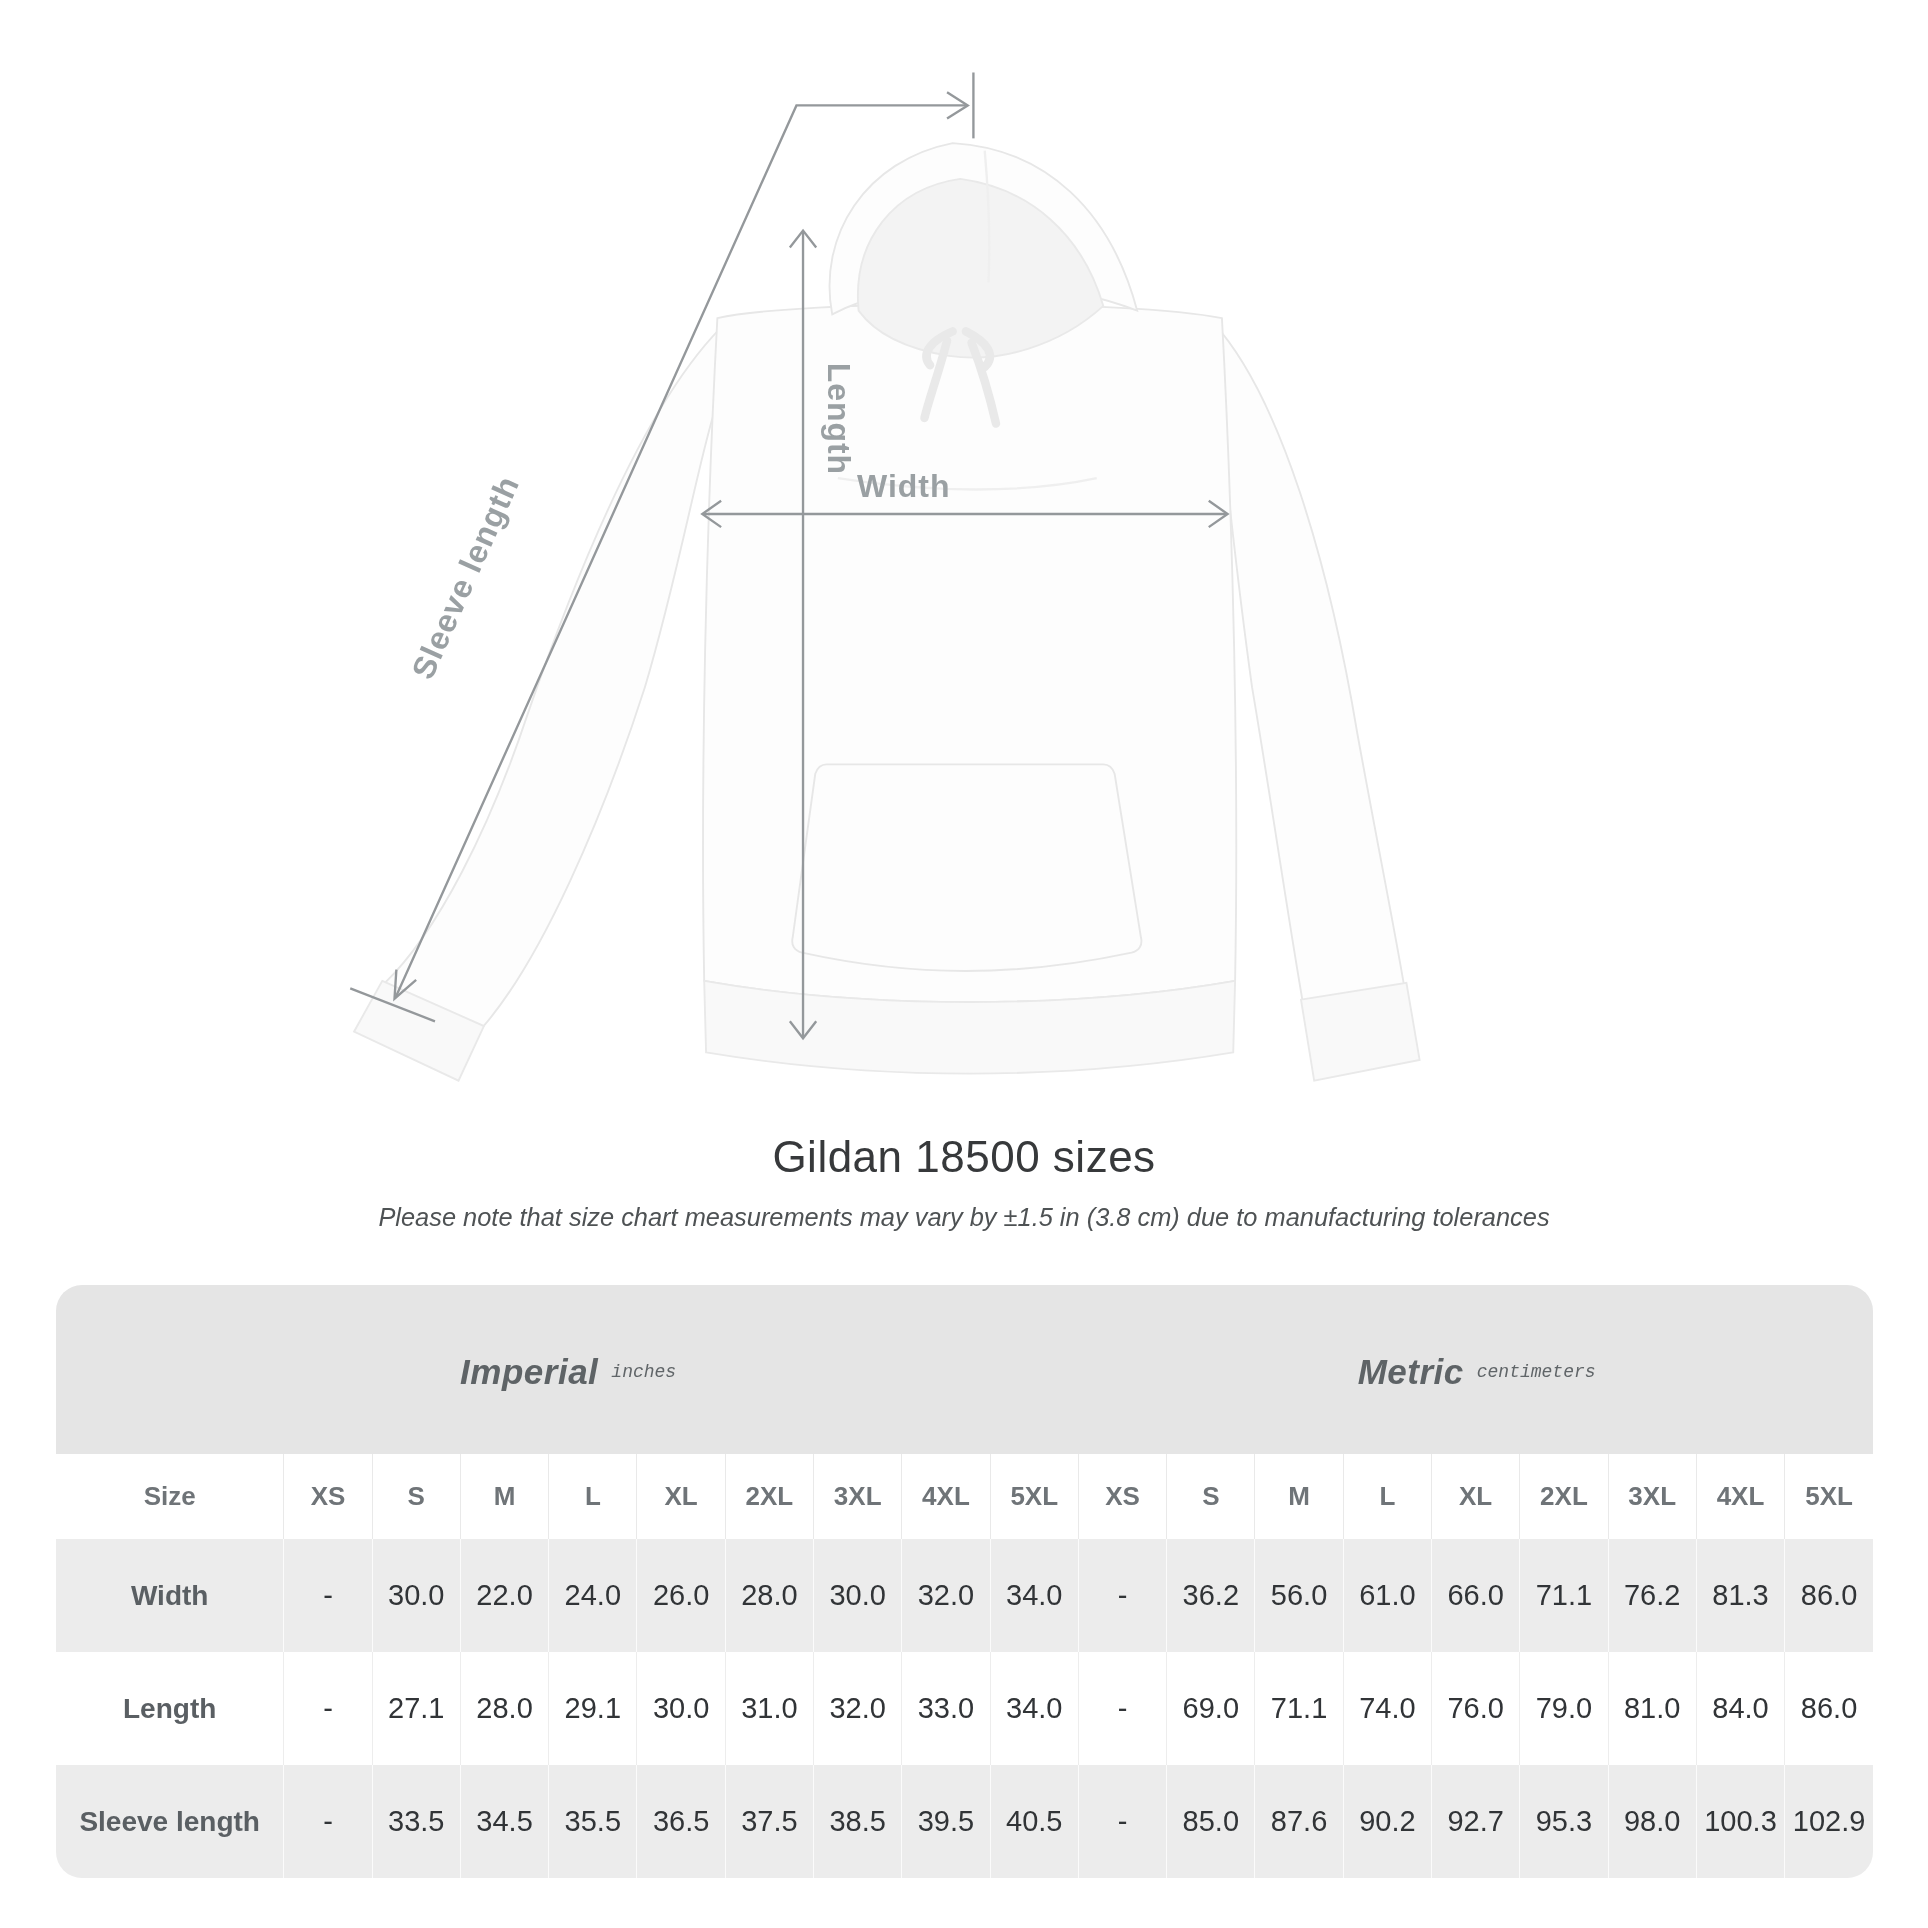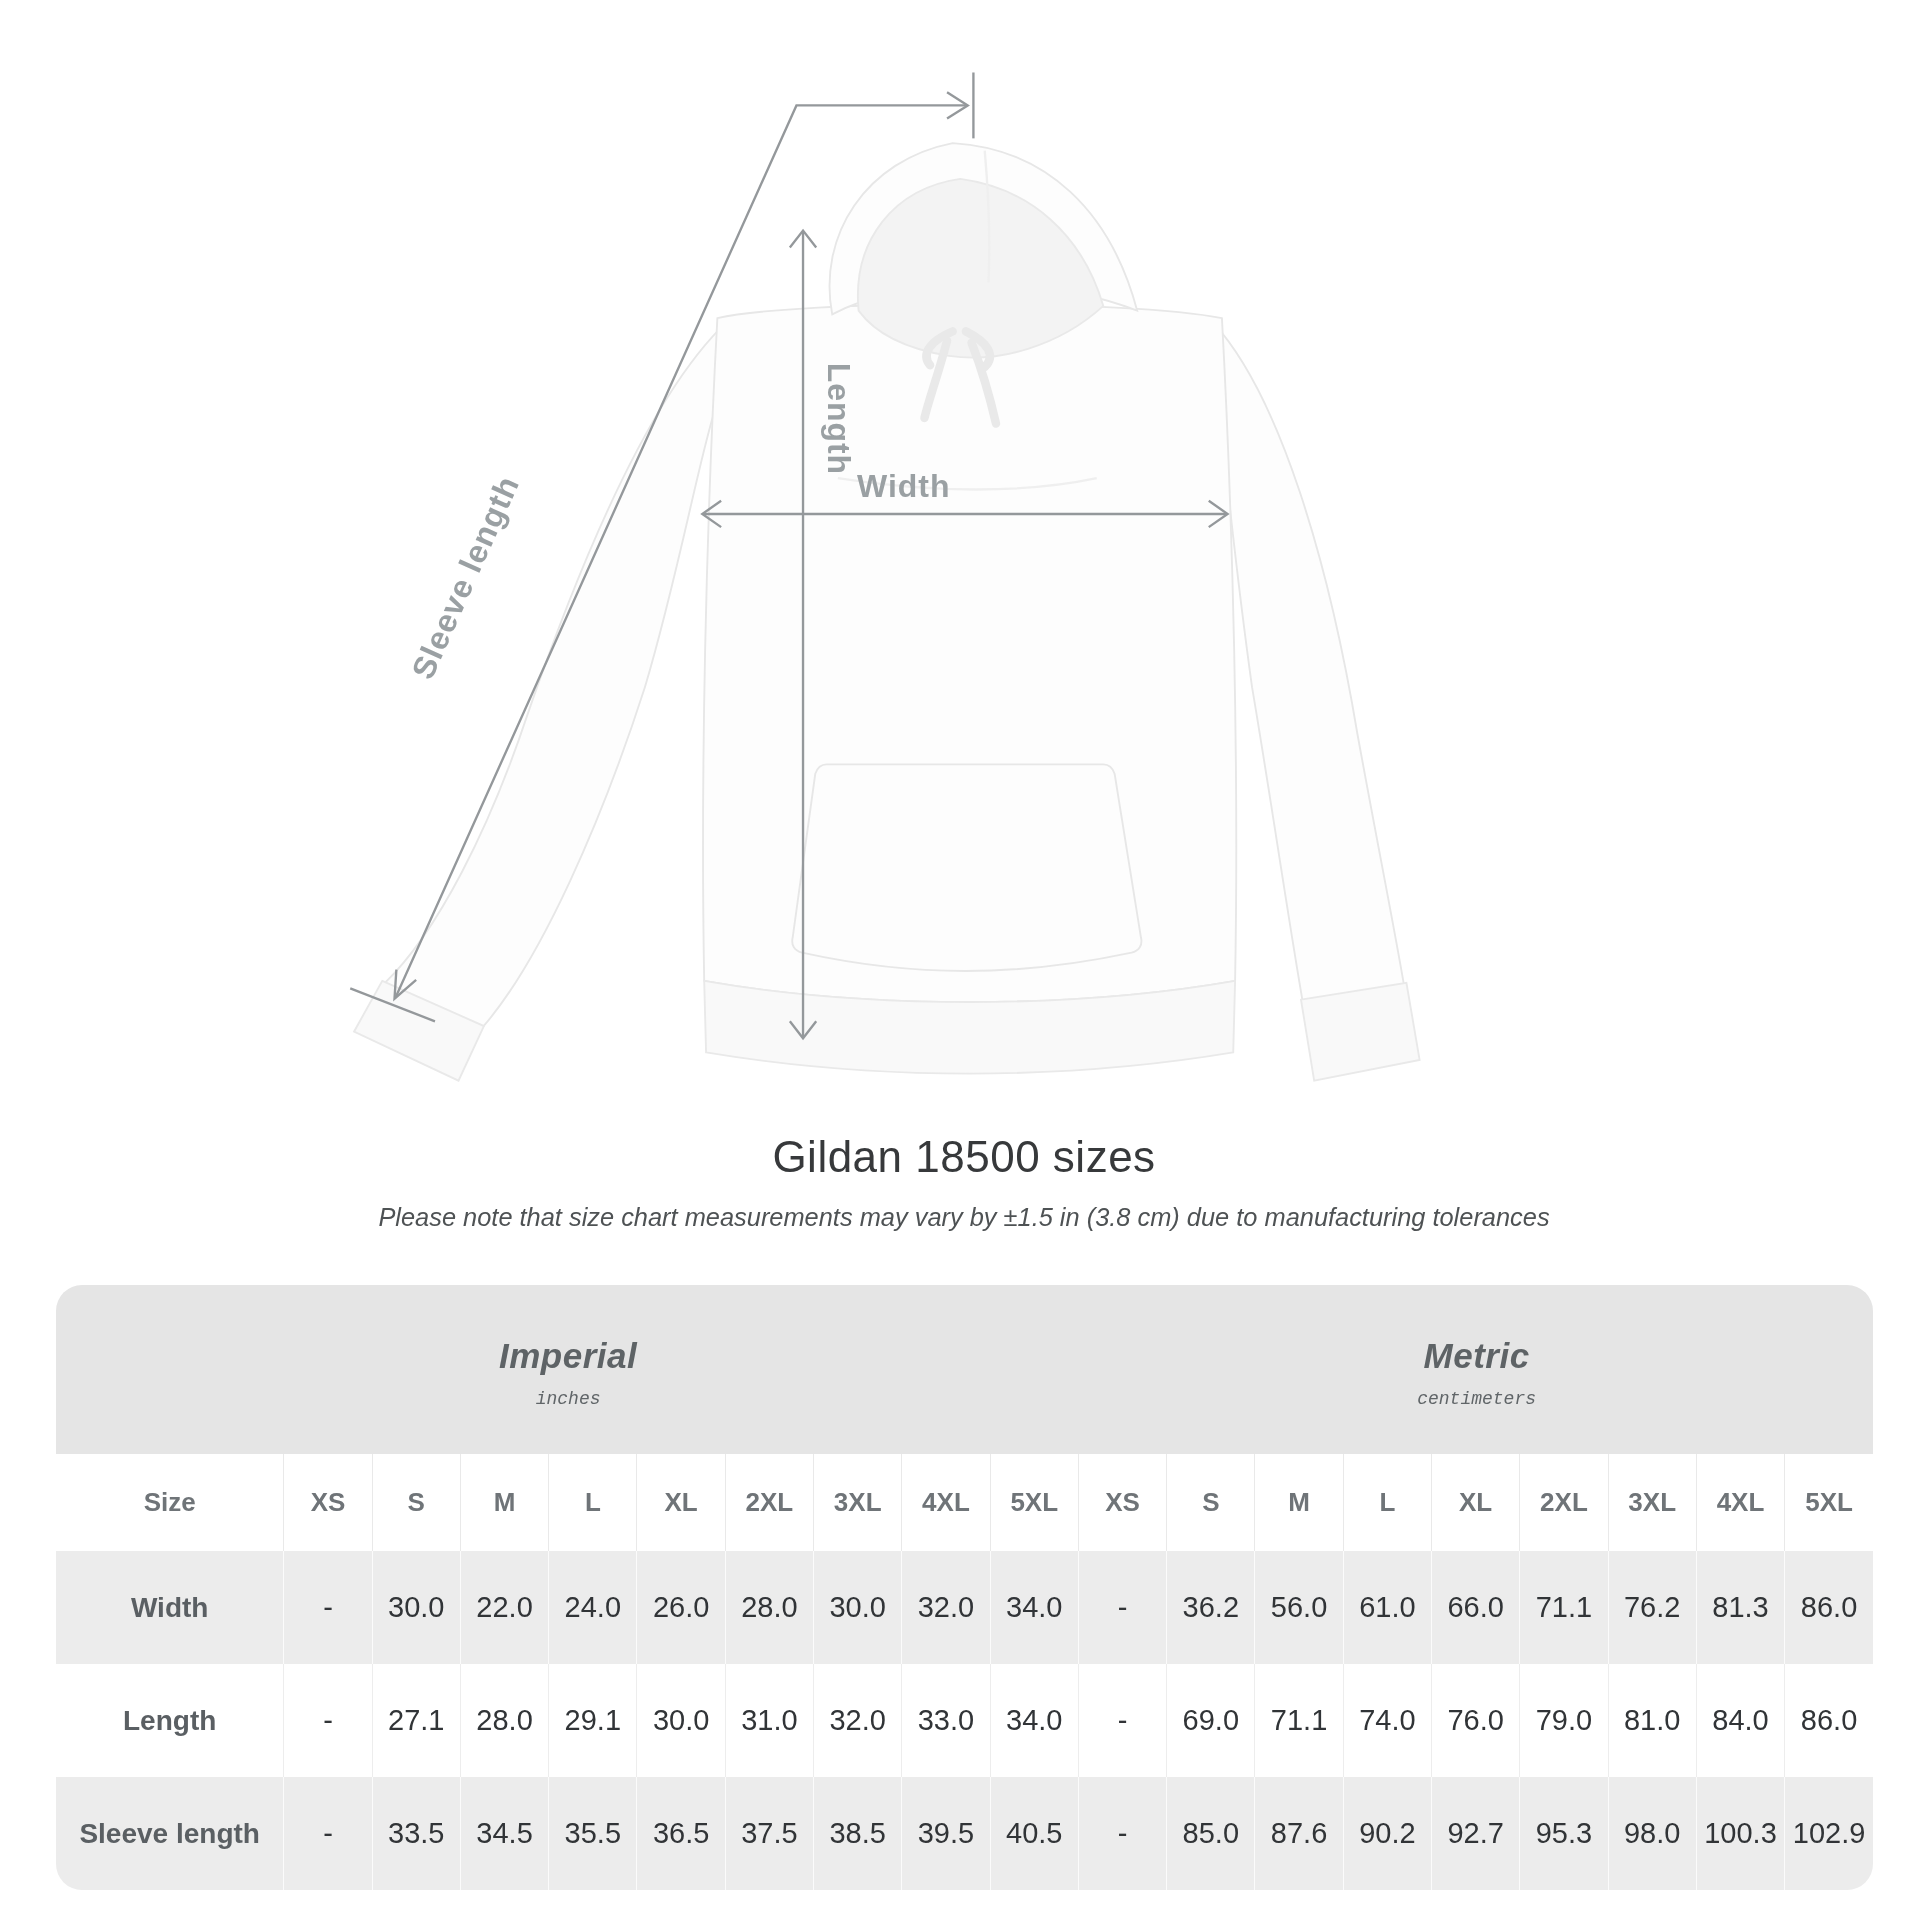--- a/index.html
+++ b/index.html
@@ -24,29 +24,29 @@
   .chart-subtitle{
     position:absolute;left:0;top:1203px;width:100%;text-align:center;
     font-size:25.4px;font-style:italic;color:#4e5254;
   }
   
   .table-wrap{
     position:absolute;left:56px;top:1285px;width:1817px;border-radius:26px;overflow:hidden;
   }
   .unit-band{display:flex;height:169px;background:#e5e5e5;}
   .unit-band .band-cell{
-    display:flex;flex-direction:column;align-items:center;justify-content:center;gap:13px;padding-top:5.6px;
+    display:flex;flex-direction:row;align-items:center;justify-content:center;gap:13px;padding-top:5.6px;
   }
   .band-left{width:56.37%;}
   .band-right{width:43.63%;}
   .band-title{font-size:35px;font-weight:bold;font-style:italic;color:#5e6366;letter-spacing:0.5px;}
   .band-unit{font-size:18px;font-style:italic;color:#606568;font-family:Liberation Mono, monospace;}
   table.size-table{width:100%;border-collapse:collapse;table-layout:fixed;}
   .size-table td{text-align:center;vertical-align:middle;padding:0;}
-  tr.head-row td{height:97px;background:#ffffff;font-size:26px;font-weight:bold;color:#6f7478;border-left:1.9px solid #e9e9e9;}
+  tr.head-row td{height:85px;background:#ffffff;font-size:26px;font-weight:bold;color:#6f7478;border-left:1.9px solid #e9e9e9;}
   tr.head-row td:first-child{border-left:none;}
   tr.data-row td{height:113px;font-size:29px;color:#313437;}
   tr.data-row td.lbl{font-size:28px;font-weight:bold;color:#5a5f63;}
   tr.row-gray td{background:#ececec;border-left:1.9px solid #fbfbfb;}
   tr.row-gray td:first-child{border-left:none;}
   tr.row-white td{background:#ffffff;border-left:1.9px solid #ededed;}
   tr.row-white td:first-child{border-left:none;}
 </style>
 </head>
 <body>

